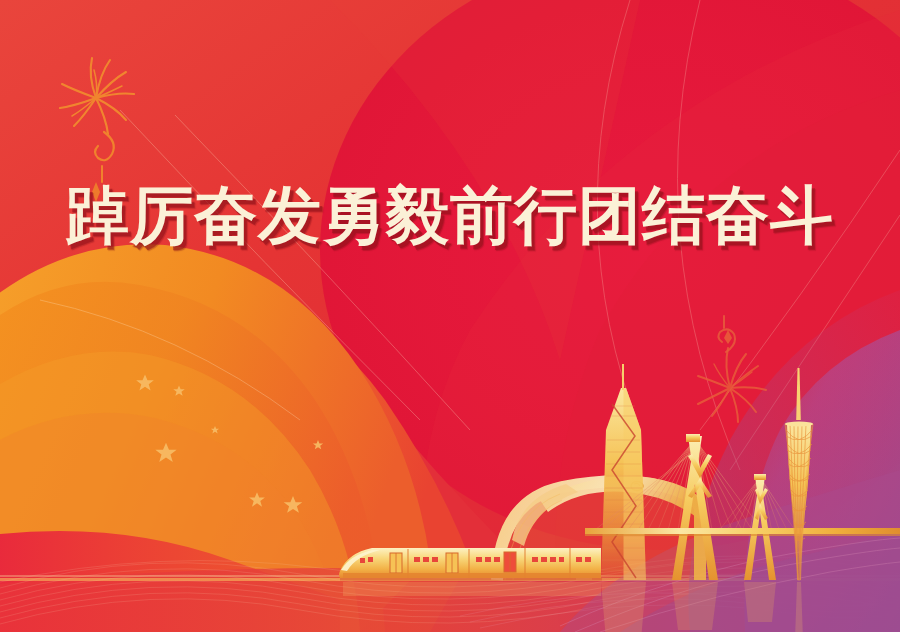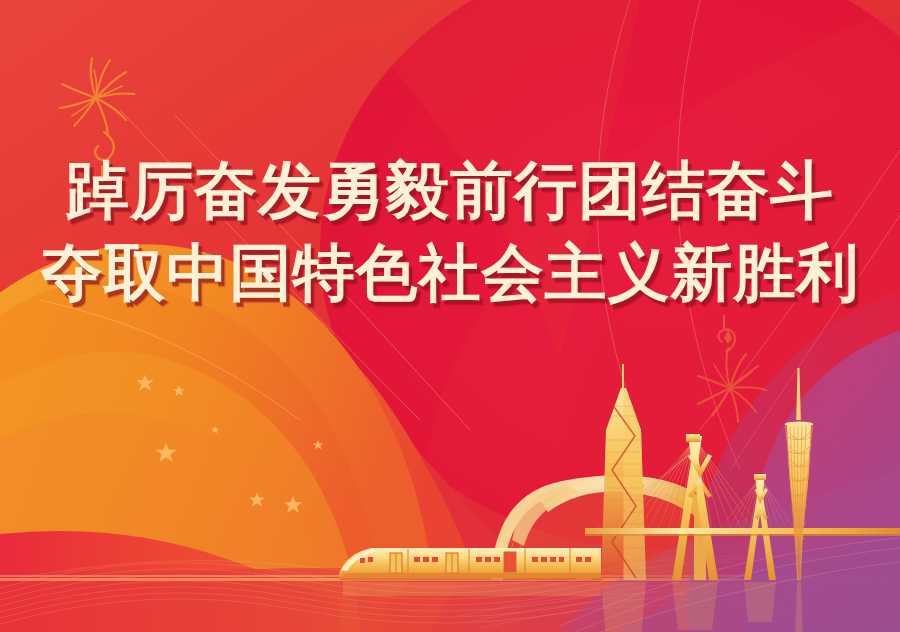--- a/index.html
+++ b/index.html
@@ -28,20 +28,21 @@
     color:#FBF1D7;
     font-family:"DejaVu Sans","Liberation Sans",sans-serif;
     font-weight:bold;
     font-size:63px;
     line-height:82px;
     letter-spacing:1px;
     text-shadow:
       3px 4px 0 rgba(150,18,28,0.55),
       4px 5px 1px rgba(130,14,24,0.35);
     white-space:nowrap;
+    margin-top:25px;
   }
   .hl-line.line2{ font-size:62px; }
 </style>
 </head>
 <body>
 
 <div id="poster">
 
   <svg class="layer" viewBox="0 0 900 632" preserveAspectRatio="none">
     <defs>
@@ -452,16 +453,15 @@
       <path d="M 601 582 L 646 582 L 641 640 L 606 640 Z" fill="#F3C565"></path>
       <path d="M 797 582 L 801 582 L 803 640 L 795 640 Z" fill="#F3C565"></path>
       <path d="M 672 582 L 718 582 L 712 630 L 678 630 Z" fill="#F0B858"></path>
       <path d="M 744 582 L 776 582 L 772 622 L 748 622 Z" fill="#F0B858"></path>
       <rect x="343" y="582" width="258" height="14" fill="#F6C96C"></rect>
     </g>
   </svg>
 
   <div id="headline">
     <span class="hl-line line1">踔厉奋发勇毅前行团结奋斗</span>
-    <span class="hl-line line2">夺取中国特色社会主义新胜利</span>
   </div>
 
 </div>
 
 </body></html>

